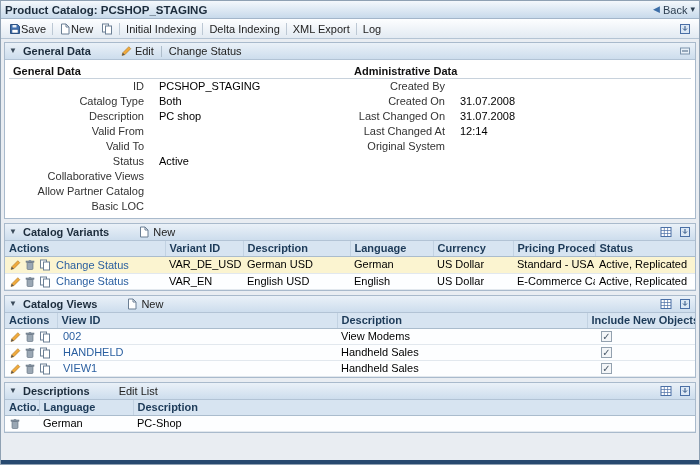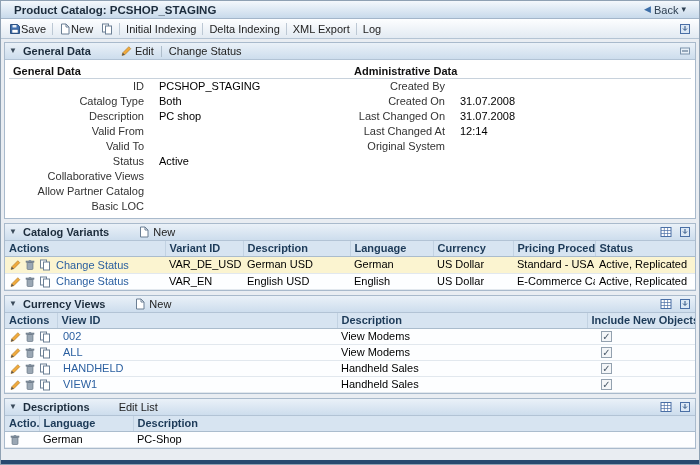--- a/index.html
+++ b/index.html
@@ -1,21 +1,21 @@
 <!DOCTYPE html>
 <html><head>
 <meta charset="utf-8">
 <style>
   *{box-sizing:border-box;margin:0;padding:0}
   html,body{width:700px;height:465px;overflow:hidden}
   body{font-family:"Liberation Sans","DejaVu Sans",sans-serif;font-size:11px;color:#222;background:#e9edf2}
   .app{width:700px;height:465px;border:1px solid #8fa1b3;display:flex;flex-direction:column;background:#e9edf2;overflow:hidden}
 
   
-  .titlebar{flex:0 0 18px;display:flex;align-items:center;padding:0 13px;background:linear-gradient(#f4f8fc,#c8daeb);border-bottom:1px solid #a3b6ca}
+  .titlebar{flex:0 0 18px;display:flex;align-items:center;padding:0 4px;background:linear-gradient(#f4f8fc,#c8daeb);border-bottom:1px solid #a3b6ca}
   .title{font-weight:bold;font-size:11.5px;color:#1c2c3c}
   .tb-right{margin-left:auto;display:flex;align-items:center;gap:3px}
   .back-btn{display:inline-flex;align-items:center;gap:3px;cursor:pointer;color:#2c3e50}
   .back-arrow{color:#3c6ea8;font-size:9px;line-height:1}
   .caret{font-size:9px;color:#2c3e50;line-height:1}
 
   
   .toolbar{flex:0 0 20px;display:flex;align-items:center;padding:0 4px;background:linear-gradient(#fdfeff,#e2eaf2);border-bottom:1px solid #b4c4d4}
   .tbtn{display:inline-flex;align-items:center;gap:0;padding:1px 4px;cursor:pointer;color:#222;white-space:nowrap}
   .sep{width:1px;height:12px;background:#bcc8d4;margin:0 2px}
@@ -329,21 +329,21 @@
             <td>E-Commerce Cat...</td>
             <td>Active, Replicated</td>
           </tr>
         </tbody>
       </table>
     </div>
 
     <div class="section">
       <div class="sec-head">
         <span class="tri">▼</span>
-        <span class="sec-title">Currency Views</span>
+        <span class="sec-title">Catalog Views</span>
         <span class="hd-btn">
             <svg class="ic" width="12" height="12">
               <use href="#ic-page"></use>
             </svg>
             <span>New</span>
           </span>
         <span class="spacer"></span>
         <span class="hd-icon">
             <svg class="ic" width="12" height="12">
               <use href="#ic-grid"></use>
@@ -404,42 +404,20 @@
                     <svg class="ic" width="12" height="12">
                       <use href="#ic-trash"></use>
                     </svg>
                   </span>
                   <span class="act">
                     <svg class="ic" width="12" height="12">
                       <use href="#ic-copy"></use>
                     </svg>
                   </span>
                 </span></td>
-            <td><a class="lnk">ALL</a></td>
-            <td>View Modems</td>
-            <td><span class="checkbox checked">✓</span></td>
-          </tr>
-          <tr class="norm">
-            <td><span class="acts">
-                  <span class="act">
-                    <svg class="ic" width="12" height="12">
-                      <use href="#ic-pencil"></use>
-                    </svg>
-                  </span>
-                  <span class="act">
-                    <svg class="ic" width="12" height="12">
-                      <use href="#ic-trash"></use>
-                    </svg>
-                  </span>
-                  <span class="act">
-                    <svg class="ic" width="12" height="12">
-                      <use href="#ic-copy"></use>
-                    </svg>
-                  </span>
-                </span></td>
             <td><a class="lnk">HANDHELD</a></td>
             <td>Handheld Sales</td>
             <td><span class="checkbox checked">✓</span></td>
           </tr>
           <tr class="norm">
             <td><span class="acts">
                   <span class="act">
                     <svg class="ic" width="12" height="12">
                       <use href="#ic-pencil"></use>
                     </svg>

